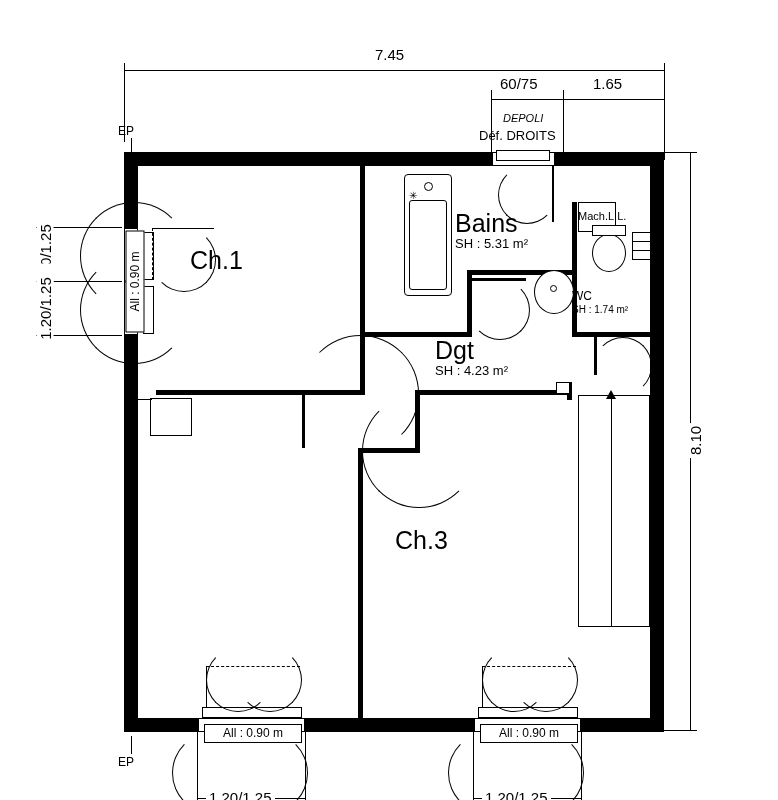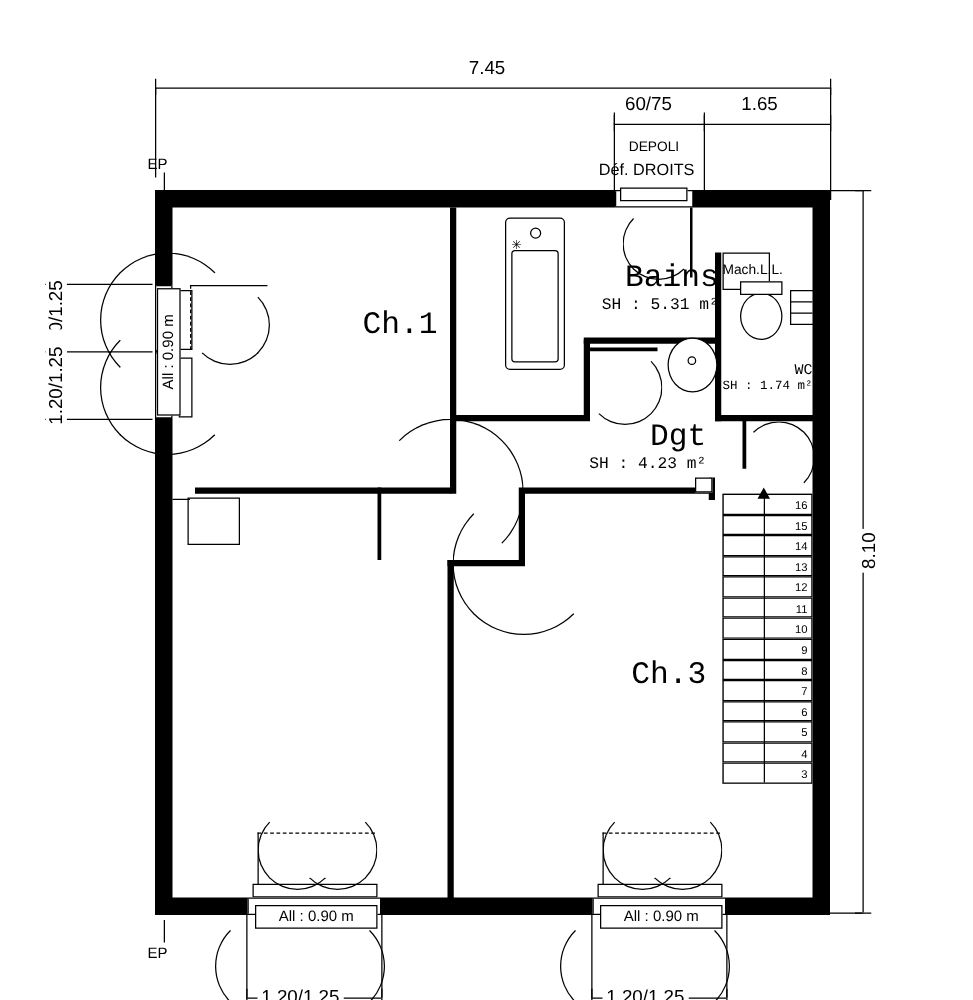--- a/index.html
+++ b/index.html
@@ -15,39 +15,39 @@
   .tick{position:absolute;background:#000;width:1px;height:13px;}
   .tickh{position:absolute;background:#000;height:1px;width:13px;}
   .dimtext{position:absolute;font-size:15px;background:#fff;padding:0 3px;white-space:nowrap;}
   .dimtext.vert{transform:rotate(-90deg);transform-origin:center center;}
 
   
   .wall{position:absolute;background:#000;}
   .inwall{position:absolute;background:#000;}
 
   
-  .room{position:absolute;text-align:right;font-family:Liberation Mono, monospace;}
+  .room{position:absolute;text-align:left;}
   .room .nm{font-size:25px;line-height:1.05;}
   .room .sh{font-size:13px;line-height:1.3;}
   .room.small .nm{font-size:12px;}
   .room.small .sh{font-size:10px;}
 
   
   .arc{position:absolute;border:1px solid #000;border-radius:50%;}
 
   .leaf{position:absolute;background:#000;}
 
   
   .winbox{position:absolute;border:1px solid #000;background:#fff;}
   .winlabel{position:absolute;border:1px solid #000;background:#fff;font-size:12px;
             text-align:center;line-height:16px;height:17px;}
   .winlabel.vert{transform:rotate(-90deg);transform-origin:center center;}
 
   .note{position:absolute;font-size:13px;white-space:nowrap;}
-  .note.it{font-size:11px;}
+  .note.it{font-style:italic;font-size:11px;}
 
   
   .stair{position:absolute;border:1px solid #000;box-sizing:border-box;font-size:9px;
          text-align:right;padding-right:3px;line-height:13px;background:#fff;}
 
   
   .fix{position:absolute;border:1px solid #000;box-sizing:border-box;background:#fff;}
   .round{border-radius:50%;}
 
   .thin{position:absolute;background:#000;height:1px;}
@@ -223,36 +223,20 @@
   <div class="fix round" style="left:592px;top:192px;width:34px;height:38px;"></div>
   <div class="fix" style="left:592px;top:183px;width:34px;height:11px;"></div>
 
   <div class="abs" style="left:632px;top:190px;width:18px;height:26px;border:1px solid #000;"></div>
   <div class="thin" style="left:632px;top:199px;width:18px;"></div>
   <div class="thin" style="left:632px;top:208px;width:18px;"></div>
 
   <div class="fix" style="left:556px;top:340px;width:14px;height:12px;"></div>
 
   <div class="abs" style="left:578px;top:353px;width:72px;height:232px;border:1px solid #000;box-sizing:border-box;"></div>
-  <div class="abs" id="stairs" style="left:578px;top:353px;width:72px;height:232px;">
-      <div class="stair" style="left: 0px; top: 0px; width: 72px; height: 16.5714px; line-height: 16.5714px;">16</div>
-      <div class="stair" style="left: 0px; top: 16.5714px; width: 72px; height: 16.5714px; line-height: 16.5714px;">15</div>
-      <div class="stair" style="left: 0px; top: 33.1429px; width: 72px; height: 16.5714px; line-height: 16.5714px;">14</div>
-      <div class="stair" style="left: 0px; top: 49.7143px; width: 72px; height: 16.5714px; line-height: 16.5714px;">13</div>
-      <div class="stair" style="left: 0px; top: 66.2857px; width: 72px; height: 16.5714px; line-height: 16.5714px;">12</div>
-      <div class="stair" style="left: 0px; top: 82.8571px; width: 72px; height: 16.5714px; line-height: 16.5714px;">11</div>
-      <div class="stair" style="left: 0px; top: 99.4286px; width: 72px; height: 16.5714px; line-height: 16.5714px;">10</div>
-      <div class="stair" style="left: 0px; top: 116px; width: 72px; height: 16.5714px; line-height: 16.5714px;">9</div>
-      <div class="stair" style="left: 0px; top: 132.571px; width: 72px; height: 16.5714px; line-height: 16.5714px;">8</div>
-      <div class="stair" style="left: 0px; top: 149.143px; width: 72px; height: 16.5714px; line-height: 16.5714px;">7</div>
-      <div class="stair" style="left: 0px; top: 165.714px; width: 72px; height: 16.5714px; line-height: 16.5714px;">6</div>
-      <div class="stair" style="left: 0px; top: 182.286px; width: 72px; height: 16.5714px; line-height: 16.5714px;">5</div>
-      <div class="stair" style="left: 0px; top: 198.857px; width: 72px; height: 16.5714px; line-height: 16.5714px;">4</div>
-      <div class="stair" style="left: 0px; top: 215.429px; width: 72px; height: 16.5714px; line-height: 16.5714px;">3</div>
-    </div>
   <div class="abs" style="left:606px;top:348px;width:0;height:0;border-left:5px solid transparent;border-right:5px solid transparent;border-bottom:9px solid #000;"></div>
   <div class="thinv" style="left:611px;top:356px;height:228px;"></div>
 
   <div class="room" style="left:190px;top:205px;width:160px;">
     <div class="nm">Ch.1</div>
   </div>
 
   <div class="room" style="left:455px;top:168px;width:120px;">
     <div class="nm">Bains</div>
     <div class="sh">SH : 5.31 m²</div>

